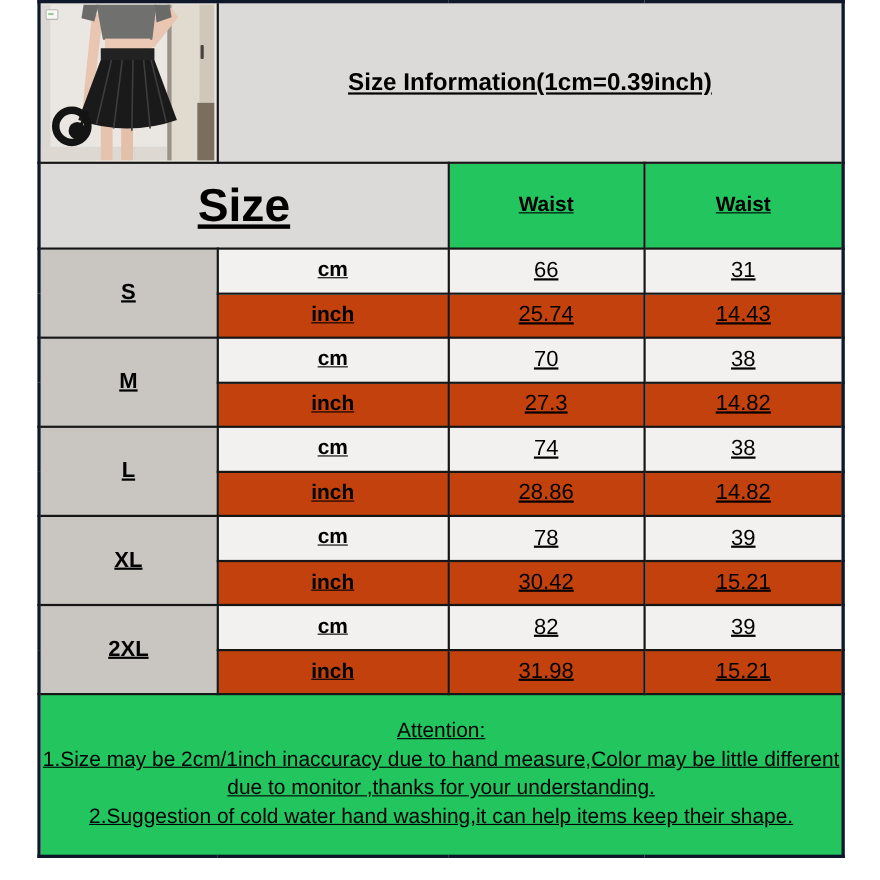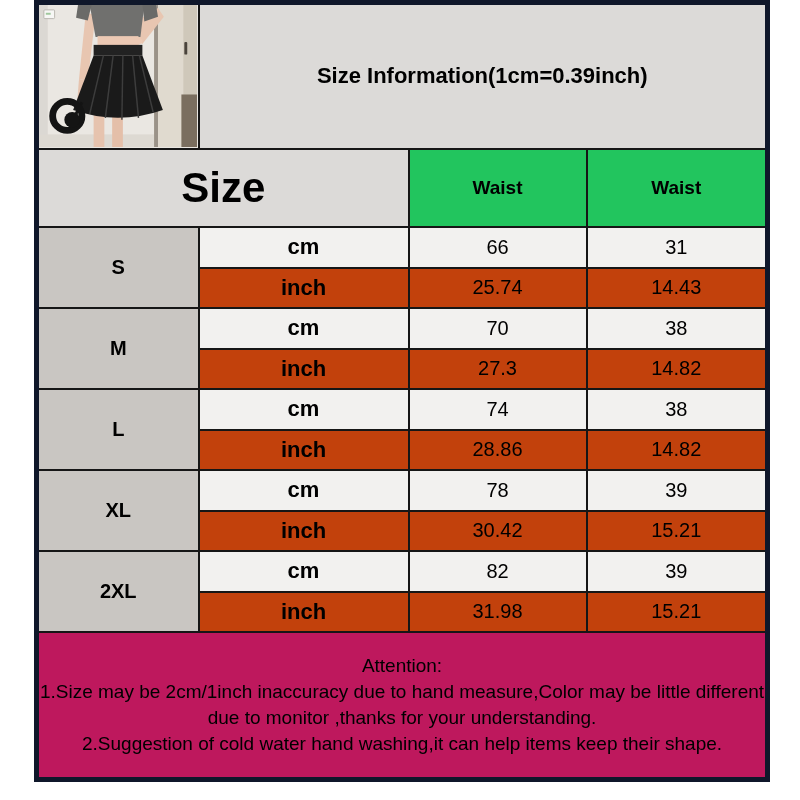--- a/index.html
+++ b/index.html
@@ -19,21 +19,22 @@
   }
   .chart-wrap {
     position: absolute;
     left: 34px;
     top: 0;
   }
   table.size-chart {
     border-collapse: collapse;
     table-layout: fixed;
     width: 731px;
-    border: 5px solid #0f172a;
+    border: 3px solid #0f172a;
+    text-decoration: underline;
   }
   table.size-chart td {
     border: 2px solid #161616;
     text-align: center;
     vertical-align: middle;
     padding: 0;
     color: #000;
     overflow: hidden;
   }
   
@@ -61,36 +62,36 @@
   
   tr.cm-row  { height: 41px; }
   tr.inch-row{ height: 40px; }
   td.size-label {
     background: #c9c6c2;
     font-weight: bold;
     font-size: 20px;
   }
   td.unit-cell {
     font-weight: bold;
-    font-size: 22px;
+    font-size: 19px;
     margin-left: 36px;
   }
   td.value-cell {
     font-weight: normal;
     font-size: 20px;
     margin-left: 20px;
   }
   tr.cm-row td.unit-cell,
   tr.cm-row td.value-cell { background: #f2f1ef; }
   tr.inch-row td.unit-cell,
   tr.inch-row td.value-cell { background: #c2410c; }
   
   tr.attention-row { height: 148px; }
   td.attention-cell {
-    background: #be185d;
+    background: #22c55e;
     text-align: left;
     vertical-align: top;
     padding: 4px 8px 0 6px;
     font-size: 19px;
     line-height: 26px;
     font-weight: normal;
   }
   .attention-line { margin: 0; }
 </style>
 </head>

